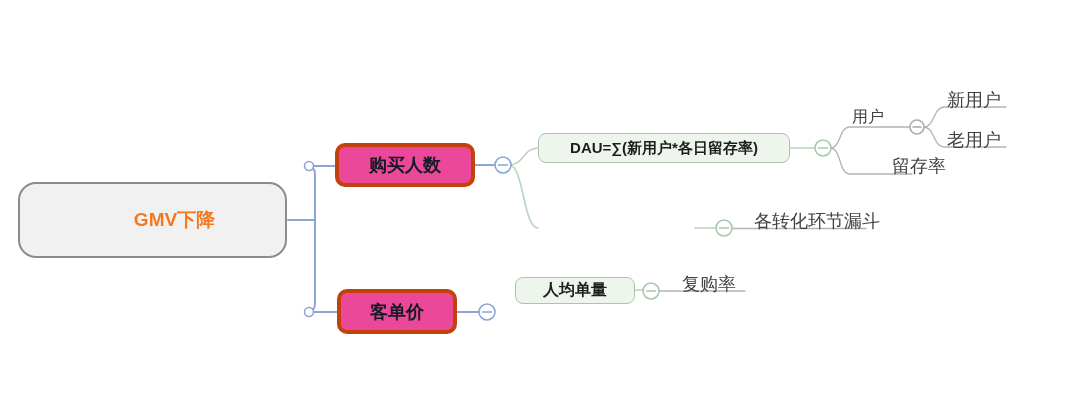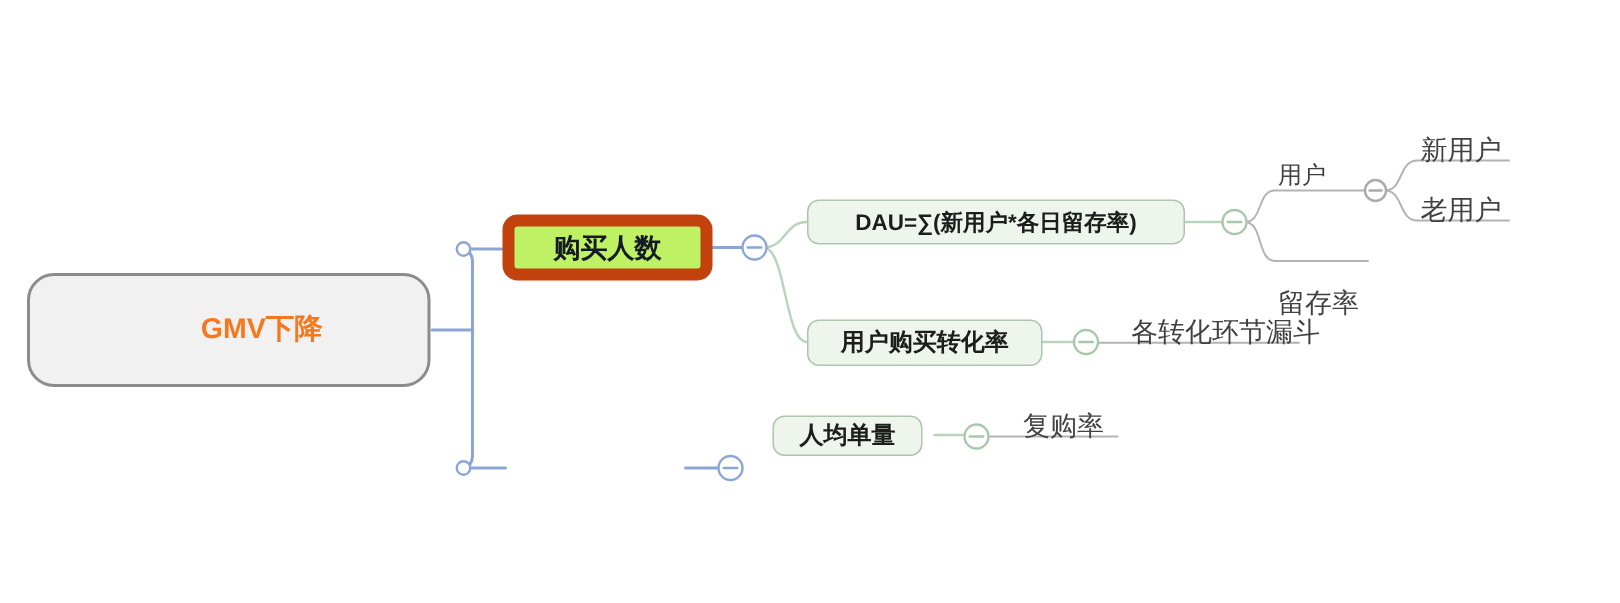--- a/index.html
+++ b/index.html
@@ -38,42 +38,42 @@
   }
   .node.root{
     left:18px;top:182px;width:269px;height:76px;
     background:#f1f1f2;border:2px solid #8c8c8e;border-radius:18px;
     flex-direction:column;gap:1px;padding-left:44px;
   }
   .root-title{font-size:19px;font-weight:bold;color:#f5781e;line-height:24px;}
   .root-sub{font-size:19px;font-weight:bold;color:#171717;line-height:24px;}
 
   .node.blue{
-    background:#bef264;border:8px solid #c2410c;border-radius:10px;
+    background:#ec4899;border:4px solid #c2410c;border-radius:10px;
     font-size:18px;font-weight:bold;color:#151a26;
   }
   .node.buyers{left:335px;top:143px;width:140px;height:44px;}
   .node.price{left:337px;top:289px;width:120px;height:45px;}
 
   .node.green{
     background:#edf5ed;border:1.5px solid #abc6ad;border-radius:8px;
     font-size:16px;font-weight:bold;color:#1d1d1d;
   }
   .node.dau{left:538px;top:133px;width:252px;height:30px;font-size:15px;}
   .node.conversion{left:538px;top:213px;width:157px;height:31px;}
-  .node.percapita{left:515px;top:277px;width:100px;height:27px;}
+  .node.percapita{left:515px;top:277px;width:120px;height:27px;}
   .node.perorder{left:515px;top:323px;width:92px;height:28px;}
 
   
   .leaf{
     position:absolute;
     font-size:18px;color:#414141;white-space:nowrap;
   }
   .leaf.user{left:852px;top:107px;font-size:16px;}
-  .leaf.retention{left:852px;top:154px;margin-top:36px;}
+  .leaf.retention{left:892px;top:154px;}
   .leaf.newuser{left:947px;top:88px;}
   .leaf.olduser{left:947px;top:128px;}
   .leaf.funnel{left:754px;top:209px;}
   .leaf.repurchase{left:682px;top:272px;}
 </style>
 </head>
 <body>
 
 <div class="canvas">
 
@@ -131,23 +131,23 @@
       <circle class="cb gray" cx="917" cy="127" r="7"></circle>
       <line class="cbl gray" x1="913" y1="127" x2="921" y2="127"></line>
     </g>
   </svg>
 
   <div class="node root">
     <div class="root-title">GMV下降</div>
   </div>
 
   <div class="node blue buyers">购买人数</div>
+  <div class="node blue price">客单价</div>
 
   <div class="node green dau">DAU=∑(新用户*各日留存率)</div>
-  <div class="node green conversion">用户购买转化率</div>
   <div class="node green percapita">人均单量</div>
 
   <div class="leaf user">用户</div>
   <div class="leaf retention">留存率</div>
   <div class="leaf newuser">新用户</div>
   <div class="leaf olduser">老用户</div>
   <div class="leaf funnel">各转化环节漏斗</div>
   <div class="leaf repurchase">复购率</div>
 
 </div>

